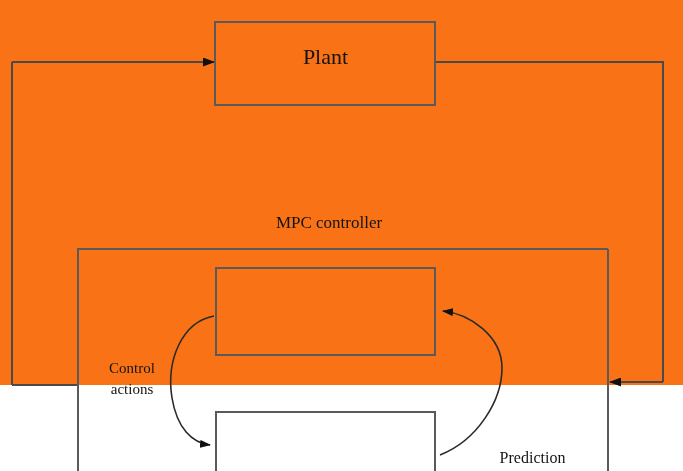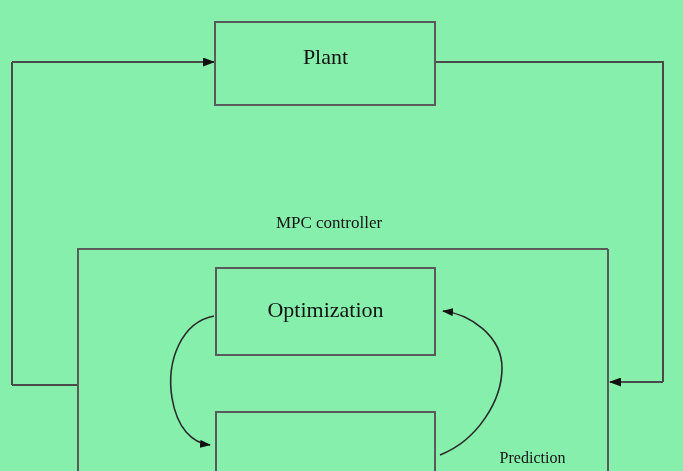--- a/index.html
+++ b/index.html
@@ -10,22 +10,22 @@
   body {
     width: 683px;
     height: 471px;
     overflow: hidden;
     font-family: "Liberation Serif", "DejaVu Serif", serif;
     color: #111111;
   }
   #diagram {
     position: relative;
     width: 683px;
-    height: 471px;
-    background: #86efac;
+    height: 385px;
+    background: #f97316;
   }
   svg.layer {
     position: absolute;
     left: 0;
     top: 0;
     width: 683px;
     height: 471px;
   }
   .node-label {
     position: absolute;
@@ -114,19 +114,19 @@
 
     <path d="M214,316 C182,322 166,360 172,398 C177,428 192,443 210,445" fill="none" stroke="#2a2a2a" stroke-width="1.6" marker-end="url(#arrow-curve)"></path>
 
     <path d="M440,455 C478,440 502,400 502,368 C502,336 470,314 443,311" fill="none" stroke="#2a2a2a" stroke-width="1.6" marker-end="url(#arrow-curve)"></path>
   </svg>
 
   <div class="node-label" id="label-plant">Plant</div>
 
   <div class="node-label" id="label-mpc">MPC controller</div>
 
-  <div class="node-label" id="label-optimization">Optimization</div>
 
 
+  <div class="node-label" id="label-control-actions">Control actions</div>
 
   <div class="node-label" id="label-prediction">Prediction</div>
 
 </div>
 
 </body></html>

